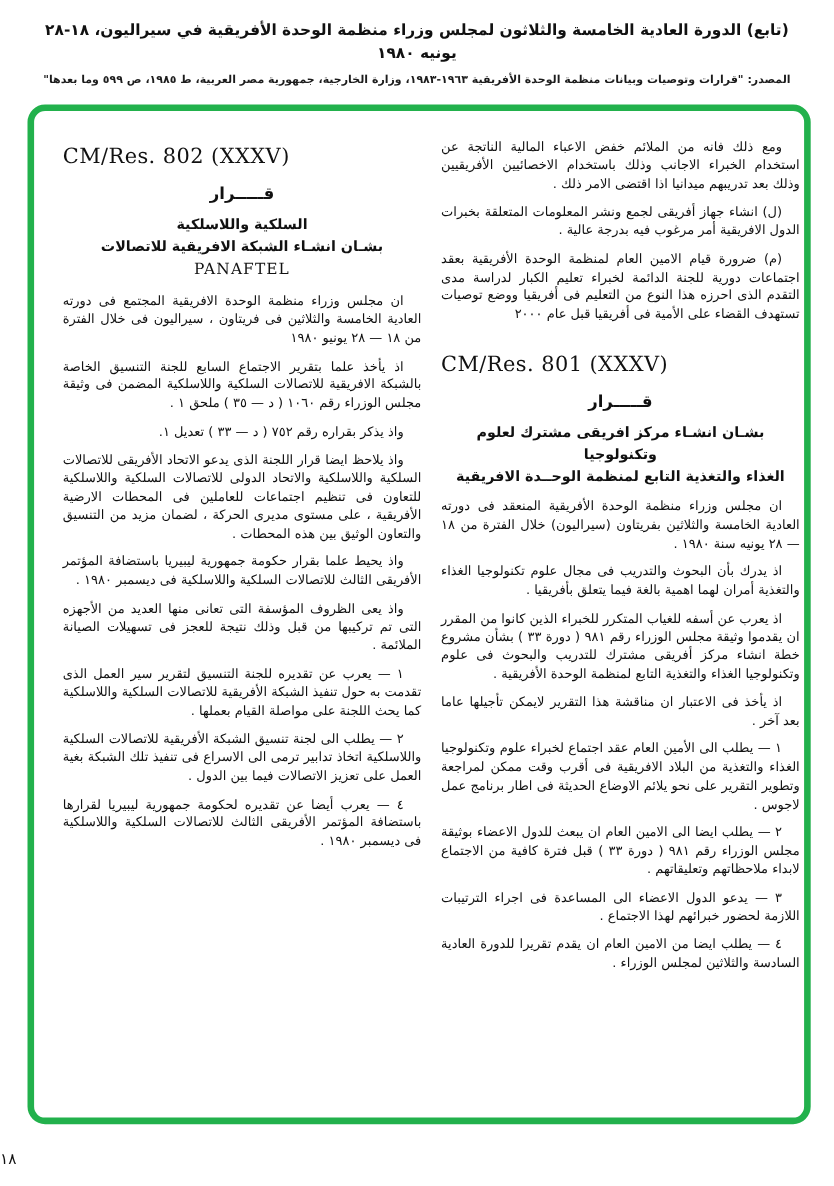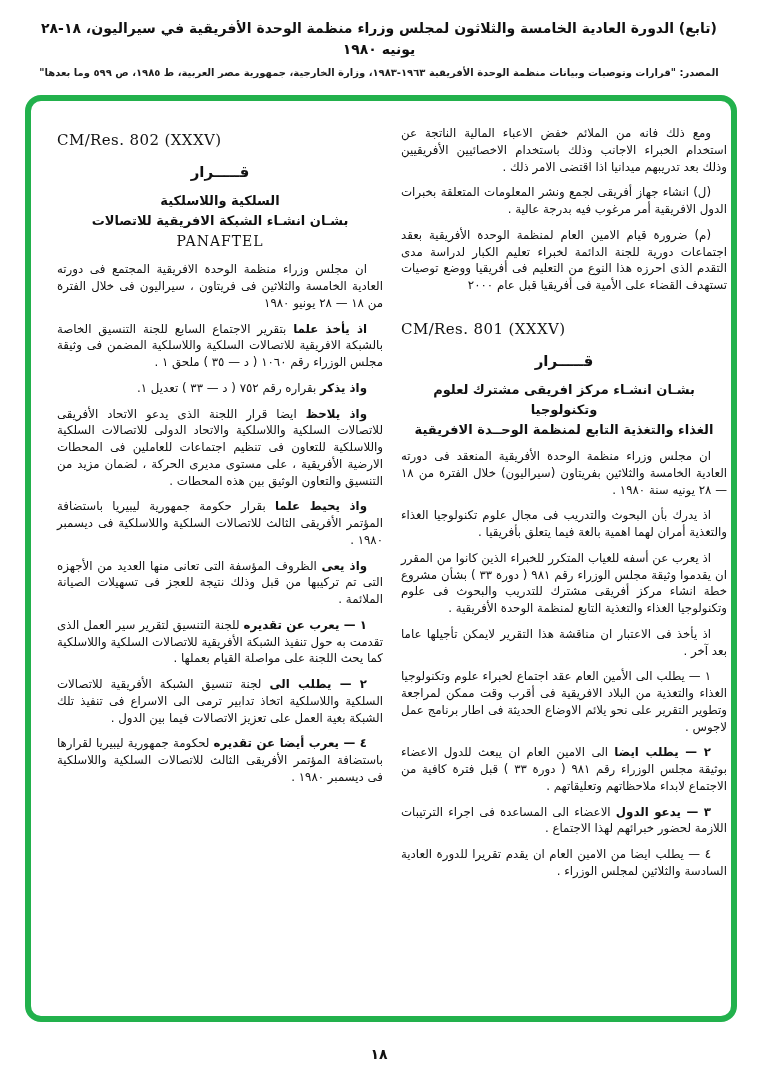--- a/index.html
+++ b/index.html
@@ -39,21 +39,21 @@
     display:flex;
     gap:18px;
     padding:24px 26px 10px 26px;
     height:100%;
     box-sizing:border-box;
   }
   .col{width:326px;flex:0 0 326px;}
   
   .resnum{
     font-family:"DejaVu Serif",serif;
-    font-size:15px;letter-spacing:.4px;
+    font-size:19px;letter-spacing:.4px;
     margin:6px 0 14px 0;
     text-align:left;
   }
   .resnum.second{margin-top:26px;}
   .res-title{
     font-size:15px;font-weight:bold;text-align:center;
     margin:4px 0 10px 0;
   }
   .res-subtitle{
     font-size:13px;font-weight:bold;text-align:center;
@@ -64,27 +64,27 @@
     font-size:14px;text-align:center;letter-spacing:1px;
     margin:2px 0 12px 0;
   }
   .para{
     font-size:11.8px;
     line-height:1.42;
     text-align:justify;
     text-indent:16px;
     margin:0 0 9px 0;
   }
-  .para b{font-weight:bold;}
+  .para b{font-weight:normal;}
   .spacer-after-subtitle{height:8px;}
   
   .pagenum{
     position:absolute;bottom:16px;left:0;right:0;
-    text-align:center;
-    font-size:14px;font-weight:bold;
+    text-align:left;
+    font-size:14px;font-weight:normal;
     letter-spacing:2px;
   }
 </style>
 </head>
 <body>
 
 <div class="page">
 
   <div class="header" dir="rtl">
     <div class="header-line1">(تابع) الدورة العادية الخامسة والثلاثون لمجلس وزراء منظمة الوحدة الأفريقية في سيراليون، ١٨-٢٨ يونيه ١٩٨٠</div>

